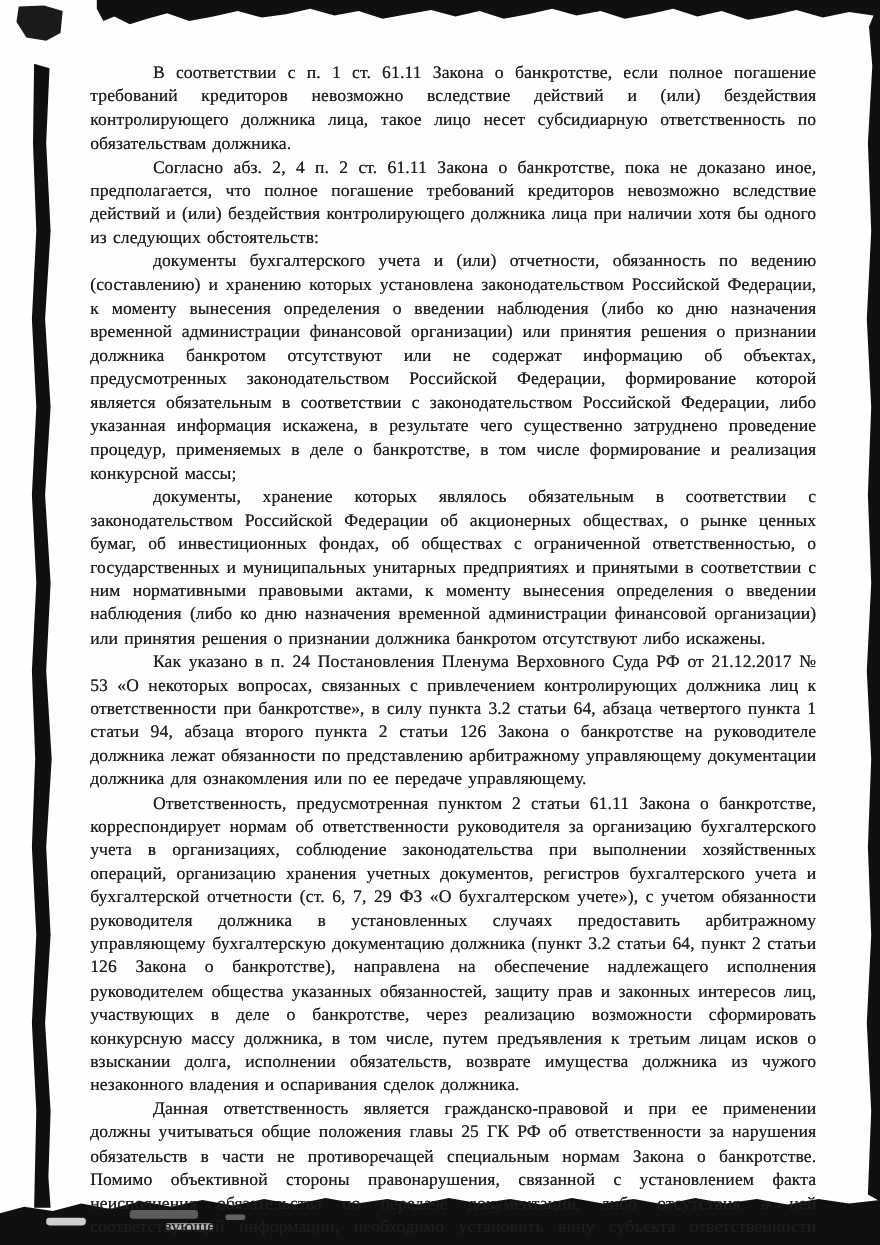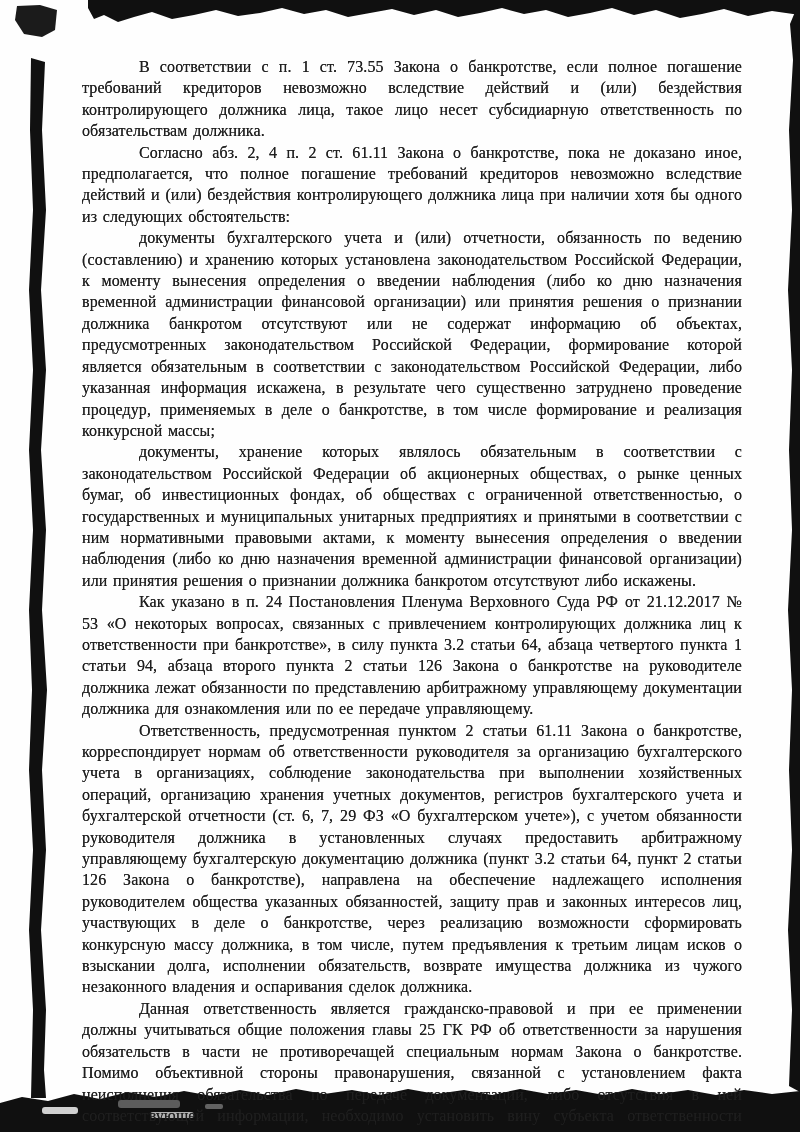--- a/index.html
+++ b/index.html
@@ -57,21 +57,21 @@
 
     <polygon points="0,1132 0,1103 22,1097 48,1101 74,1094 100,1099 128,1092 156,1097 184,1091 212,1096 240,1090 268,1095 296,1089 324,1094 352,1090 380,1095 408,1089 436,1094 464,1090 492,1095 520,1089 548,1094 576,1090 604,1095 632,1089 660,1094 688,1090 716,1095 744,1090 772,1094 800,1091 800,1132" fill="#101010"></polygon>
 
     <rect x="42" y="1107" width="36" height="7" rx="3" opacity="0.9" fill="#e5e5e5"></rect>
     <rect x="118" y="1100" width="62" height="8" rx="3" opacity="0.55" fill="#9a9a9a"></rect>
     <rect x="150" y="1112" width="44" height="6" rx="3" opacity="0.75" fill="#e5e5e5"></rect>
     <rect x="205" y="1104" width="18" height="5" rx="2" opacity="0.6" fill="#9a9a9a"></rect>
   </svg>
 
   <div class="textblock">
-    <p>В соответствии с п. 1 ст. 73.55 Закона о банкротстве, если полное погашение требований кредиторов невозможно вследствие действий и (или) бездействия контролирующего должника лица, такое лицо несет субсидиарную ответственность по обязательствам должника.</p>
+    <p>В соответствии с п. 1 ст. 61.11 Закона о банкротстве, если полное погашение требований кредиторов невозможно вследствие действий и (или) бездействия контролирующего должника лица, такое лицо несет субсидиарную ответственность по обязательствам должника.</p>
     <p>Согласно абз. 2, 4 п. 2 ст. 61.11 Закона о банкротстве, пока не доказано иное, предполагается, что полное погашение требований кредиторов невозможно вследствие действий и (или) бездействия контролирующего должника лица при наличии хотя бы одного из следующих обстоятельств:</p>
     <p>документы бухгалтерского учета и (или) отчетности, обязанность по ведению (составлению) и хранению которых установлена законодательством Российской Федерации, к моменту вынесения определения о введении наблюдения (либо ко дню назначения временной администрации финансовой организации) или принятия решения о признании должника банкротом отсутствуют или не содержат информацию об объектах, предусмотренных законодательством Российской Федерации, формирование которой является обязательным в соответствии с законодательством Российской Федерации, либо указанная информация искажена, в результате чего существенно затруднено проведение процедур, применяемых в деле о банкротстве, в том числе формирование и реализация конкурсной массы;</p>
     <p>документы, хранение которых являлось обязательным в соответствии с законодательством Российской Федерации об акционерных обществах, о рынке ценных бумаг, об инвестиционных фондах, об обществах с ограниченной ответственностью, о государственных и муниципальных унитарных предприятиях и принятыми в соответствии с ним нормативными правовыми актами, к моменту вынесения определения о введении наблюдения (либо ко дню назначения временной администрации финансовой организации) или принятия решения о признании должника банкротом отсутствуют либо искажены.</p>
     <p>Как указано в п. 24 Постановления Пленума Верховного Суда РФ от 21.12.2017 № 53 «О некоторых вопросах, связанных с привлечением контролирующих должника лиц к ответственности при банкротстве», в силу пункта 3.2 статьи 64, абзаца четвертого пункта 1 статьи 94, абзаца второго пункта 2 статьи 126 Закона о банкротстве на руководителе должника лежат обязанности по представлению арбитражному управляющему документации должника для ознакомления или по ее передаче управляющему.</p>
     <p>Ответственность, предусмотренная пунктом 2 статьи 61.11 Закона о банкротстве, корреспондирует нормам об ответственности руководителя за организацию бухгалтерского учета в организациях, соблюдение законодательства при выполнении хозяйственных операций, организацию хранения учетных документов, регистров бухгалтерского учета и бухгалтерской отчетности (ст. 6, 7, 29 ФЗ «О бухгалтерском учете»), с учетом обязанности руководителя должника в установленных случаях предоставить арбитражному управляющему бухгалтерскую документацию должника (пункт 3.2 статьи 64, пункт 2 статьи 126 Закона о банкротстве), направлена на обеспечение надлежащего исполнения руководителем общества указанных обязанностей, защиту прав и законных интересов лиц, участвующих в деле о банкротстве, через реализацию возможности сформировать конкурсную массу должника, в том числе, путем предъявления к третьим лицам исков о взыскании долга, исполнении обязательств, возврате имущества должника из чужого незаконного владения и оспаривания сделок должника.</p>
     <p>Данная ответственность является гражданско-правовой и при ее применении должны учитываться общие положения главы 25 ГК РФ об ответственности за нарушения обязательств в части не противоречащей специальным нормам Закона о банкротстве. Помимо объективной стороны правонарушения, связанной с установлением факта неисполнения обязательства по передаче документации, либо отсутствия в ней соответствующей информации, необходимо установить вину субъекта ответственности исходя из того, приняло ли данное лицо все меры для надлежащего исполнения обязательств по ведению и передаче документации, при должной степени заботливости и осмотрительности, какая от него требовалась по характеру обязательства и условиям</p>
   </div>
 
 </div>
 

